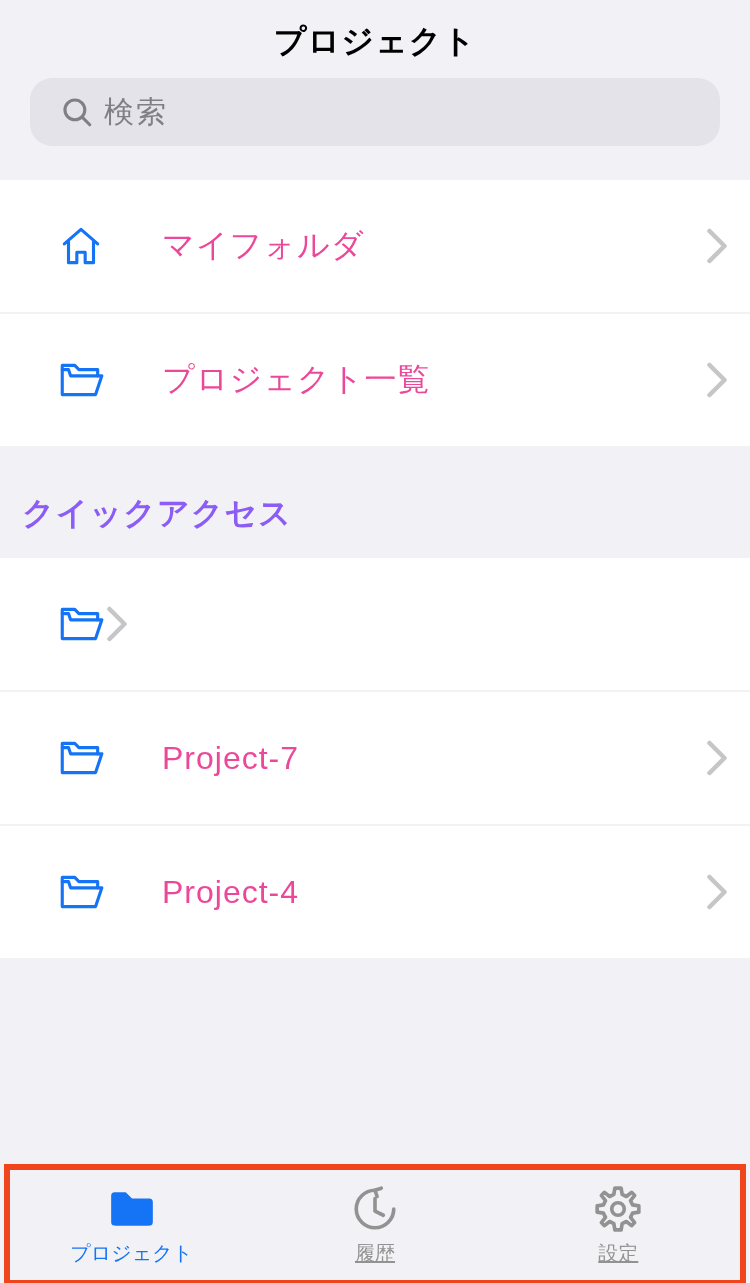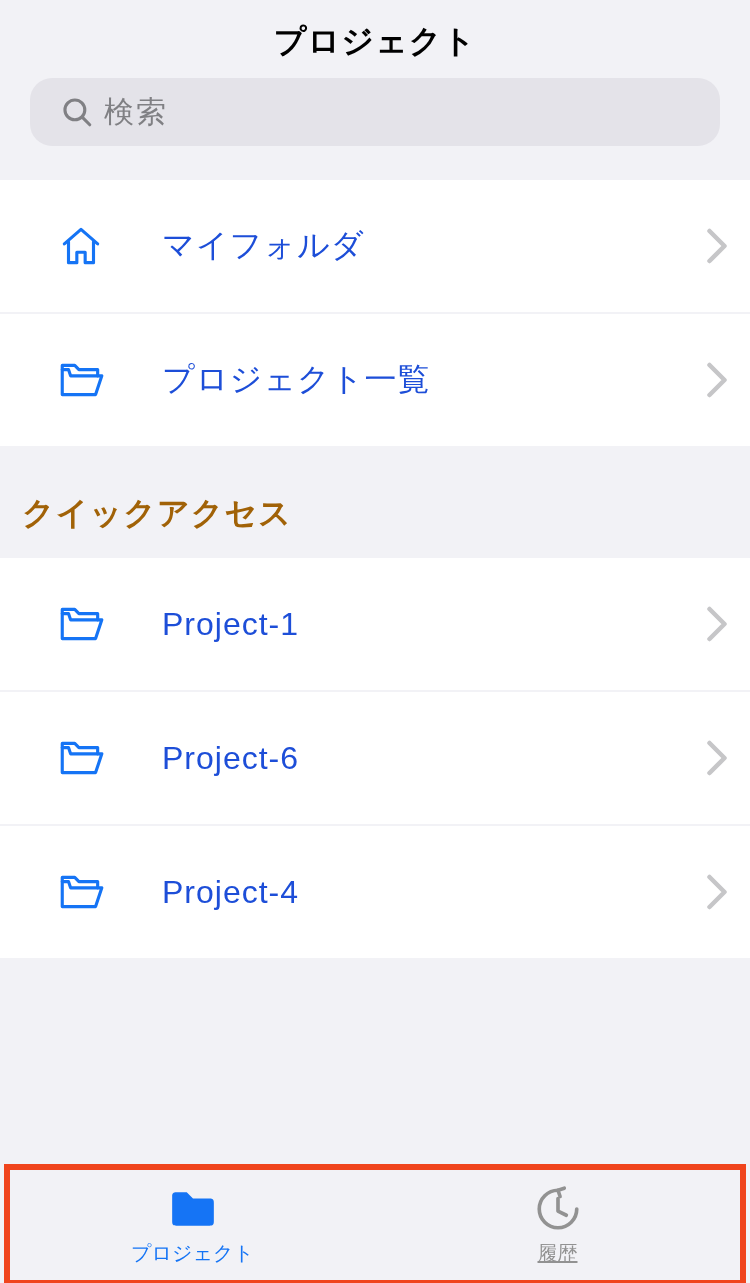--- a/index.html
+++ b/index.html
@@ -31,25 +31,25 @@
   .list-row {
     display: flex; align-items: center;
     background: #ffffff;
     height: 132px;
     padding: 0 22px 0 56px;
     margin-bottom: 2px;
     cursor: pointer;
   }
   .list-row.last { margin-bottom: 0; }
   .row-icon { width: 50px; height: 50px; flex: 0 0 auto; }
-  .row-label { font-size: 32px; color: #1d4ed8; margin-left: 56px; flex: 1; letter-spacing: 1px; }
+  .row-label { font-size: 32px; color: #ec4899; margin-left: 56px; flex: 1; letter-spacing: 1px; }
   .chevron { width: 22px; height: 36px; flex: 0 0 auto; }
   .section-header {
     padding: 46px 0 22px 22px;
-    font-size: 32px; font-weight: 700; color: #a16207;
+    font-size: 32px; font-weight: 700; color: #8b5cf6;
     letter-spacing: 1px;
   }
   .spacer { flex: 1; }
   .tabbar-wrap {
     border: 6px solid #f0441d;
     border-bottom-width: 3px;
     margin: 0 4px 0 4px;
   }
   .tabbar {
     display: flex;
@@ -122,35 +122,34 @@
 <div class="section-header">クイックアクセス</div>
 
 <div class="list-group" style="margin-top:0">
   <div class="list-row">
     <span class="row-icon">
       <svg viewBox="0 0 48 48" width="50" height="50" fill="none" stroke="#1574f5" stroke-width="3" stroke-linejoin="round" stroke-linecap="round">
         <path d="M6 14 V38 H38 L44 20 H14 L12 14 Z"></path>
         <path d="M6 14 L6 10 H18 L22 14 H40 V20"></path>
       </svg>
     </span>
-    <span class="row-label">Project-1</span>
     <span class="chevron">
       <svg viewBox="0 0 14 24" width="22" height="36" fill="none" stroke="#c6c6c8" stroke-width="3" stroke-linecap="round" stroke-linejoin="round">
         <polyline points="2,2 12,12 2,22"></polyline>
       </svg>
     </span>
   </div>
   <div class="list-row">
     <span class="row-icon">
       <svg viewBox="0 0 48 48" width="50" height="50" fill="none" stroke="#1574f5" stroke-width="3" stroke-linejoin="round" stroke-linecap="round">
         <path d="M6 14 V38 H38 L44 20 H14 L12 14 Z"></path>
         <path d="M6 14 L6 10 H18 L22 14 H40 V20"></path>
       </svg>
     </span>
-    <span class="row-label">Project-6</span>
+    <span class="row-label">Project-7</span>
     <span class="chevron">
       <svg viewBox="0 0 14 24" width="22" height="36" fill="none" stroke="#c6c6c8" stroke-width="3" stroke-linecap="round" stroke-linejoin="round">
         <polyline points="2,2 12,12 2,22"></polyline>
       </svg>
     </span>
   </div>
   <div class="list-row last">
     <span class="row-icon">
       <svg viewBox="0 0 48 48" width="50" height="50" fill="none" stroke="#1574f5" stroke-width="3" stroke-linejoin="round" stroke-linecap="round">
         <path d="M6 14 V38 H38 L44 20 H14 L12 14 Z"></path>
@@ -181,14 +180,23 @@
     <div class="tab inactive">
       <span class="tab-icon">
         <svg viewBox="0 0 48 48" width="50" height="50" fill="none" stroke="#929292" stroke-width="3.5" stroke-linecap="round" stroke-linejoin="round">
           <path d="M42 24 A18 18 0 1 1 24 6"></path>
           <polyline points="30,4 24,6 26,12"></polyline>
           <polyline points="24,14 24,26 32,30"></polyline>
         </svg>
       </span>
       <span class="tab-label">履歴</span>
     </div>
+    <div class="tab inactive">
+      <span class="tab-icon">
+        <svg viewBox="0 0 48 48" width="50" height="50" fill="none" stroke="#929292" stroke-width="3.5" stroke-linejoin="round">
+          <circle cx="24" cy="24" r="6"></circle>
+          <path d="M24 4 L27 4 L28 10 L32 12 L37 8 L40 11 L36 16 L38 20 L44 21 L44 27 L38 28 L36 32 L40 37 L37 40 L32 36 L28 38 L27 44 L21 44 L20 38 L16 36 L11 40 L8 37 L12 32 L10 28 L4 27 L4 21 L10 20 L12 16 L8 11 L11 8 L16 12 L20 10 L21 4 Z"></path>
+        </svg>
+      </span>
+      <span class="tab-label">設定</span>
+    </div>
   </div>
 </div>
 
 </body></html>

